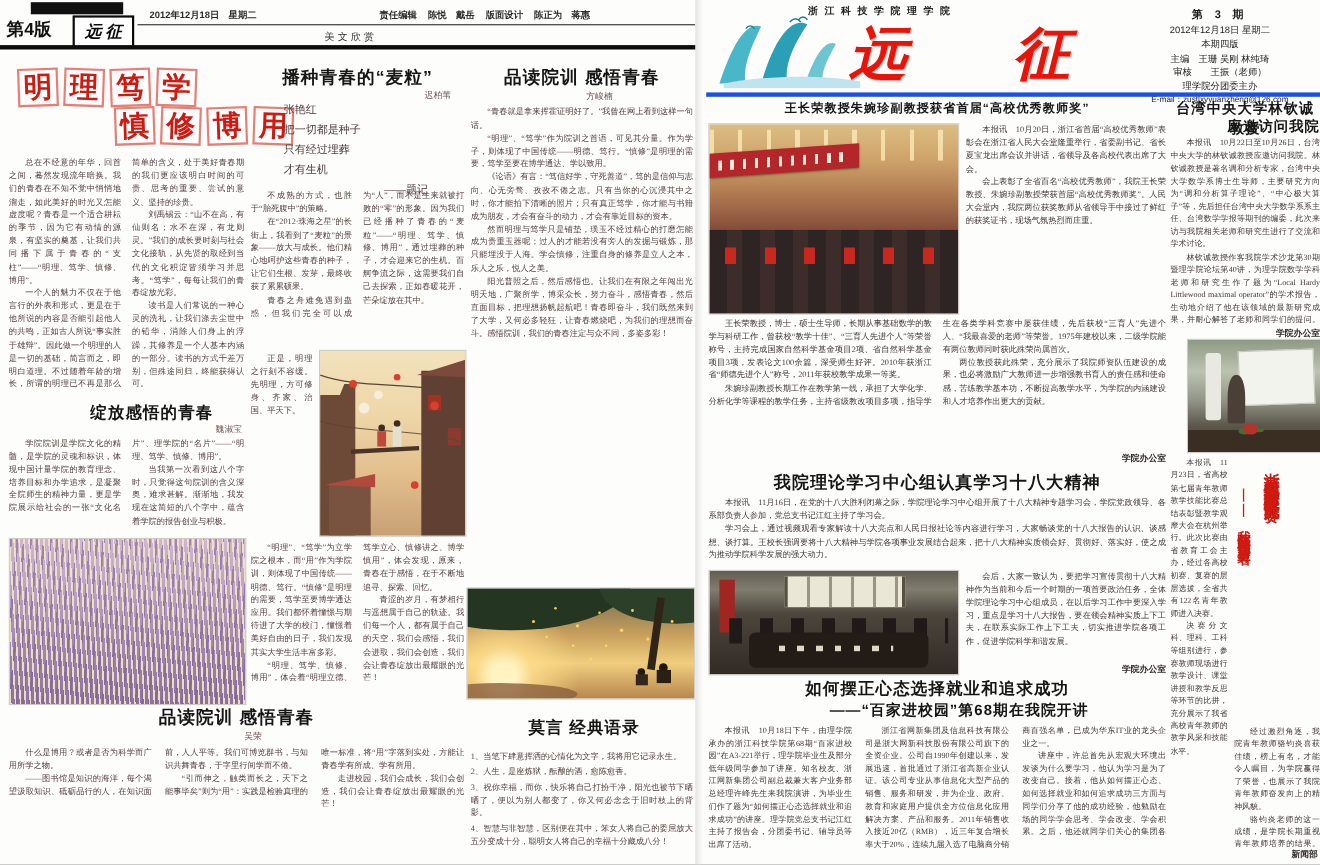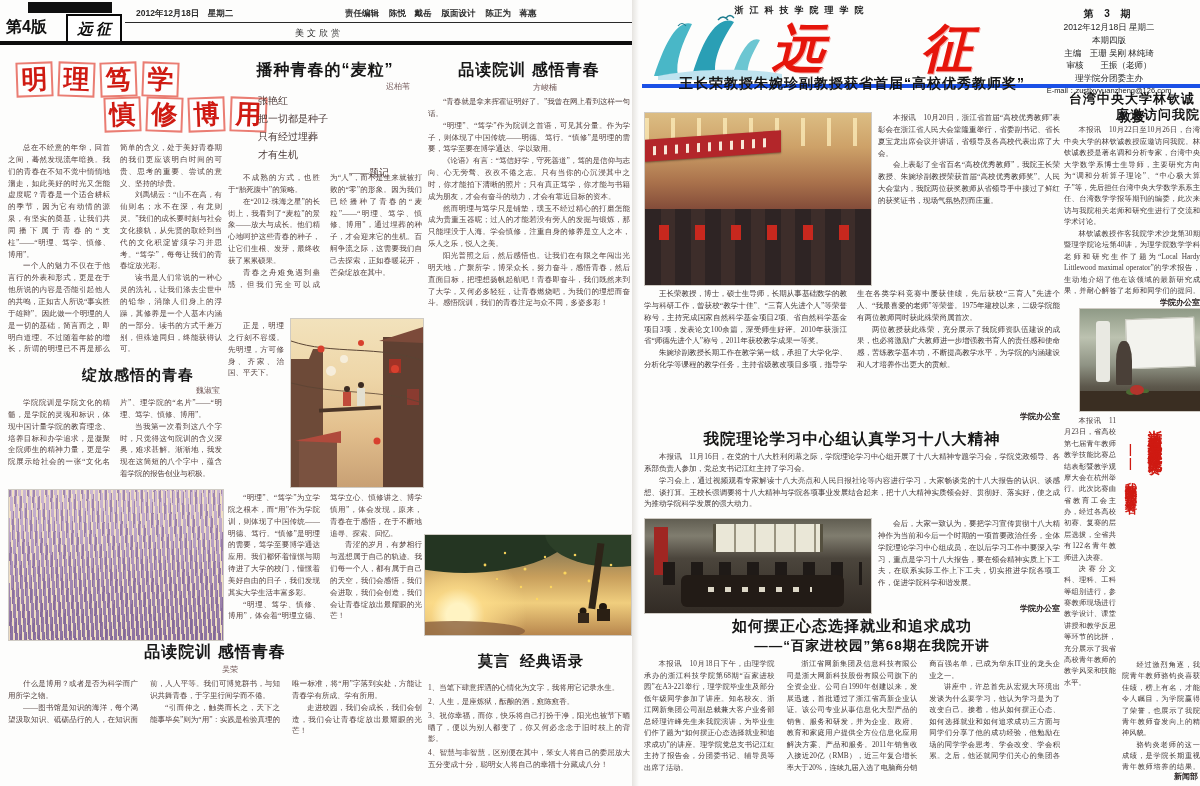--- a/index.html
+++ b/index.html
@@ -228,21 +228,21 @@
 
     <div class="abs hl" style="left:60px;top:642px;width:310px;font-size:16px;">品读院训  感悟青春</div>
     <div class="abs byline" style="left:150px;top:664px;width:160px;">吴荣</div>
     <div class="abs bt cols3" style="left:8px;top:678px;width:414px;height:102px;">
       <p>什么是博用？或者是否为科学而广用所学之物。</p>
       <p>——图书馆是知识的海洋，每个渴望汲取知识、砥砺品行的人，在知识面前，人人平等。我们可博览群书，与知识共舞青春，于字里行间学而不倦。</p>
       <p>“引而伸之，触类而长之，天下之能事毕矣”则为“用”：实践是检验真理的唯一标准，将“用”字落到实处，方能让青春学有所成、学有所用。</p>
       <p>走进校园，我们会成长，我们会创造，我们会让青春绽放出最耀眼的光芒！</p>
     </div>
 
-    <div class="abs hl" style="left:448px;top:652px;width:166px;font-size:15px;font-family:Liberation Mono, monospace;">莫言  经典语录</div>
+    <div class="abs hl" style="left:448px;top:652px;width:166px;font-size:15px;">莫言  经典语录</div>
     <div class="abs bt moyan" style="left:428px;top:682px;width:202px;height:100px;">
       <ol>
         <li>1、当笔下肆意挥洒的心情化为文字，我将用它记录永生。</li>
         <li>2、人生，是座炼狱，酝酿的酒，愈陈愈香。</li>
         <li>3、祝你幸福，而你，快乐将自己打扮干净，阳光也被节下晒晒了，便以为别人都变了，你又何必念念于旧时枝上的背影。</li>
         <li>4、智慧与非智慧，区别便在其中，笨女人将自己的委屈放大五分变成十分，聪明女人将自己的幸福十分藏成八分！</li>
       </ol>
     </div>
   </div>
 
@@ -266,21 +266,21 @@
       <div class="l1">第 3 期</div>
       <div>2012年12月18日  星期二</div>
       <div>本期四版</div>
       <div>主编　王珊  吴刚  林纯琦</div>
       <div>审核　　王振（老师）</div>
       <div>理学院分团委主办</div>
       <div class="em">E-mail：zustlxyyuanzheng@126.com</div>
     </div>
     <div class="abs bluerule" style="left:0;top:84px;width:558px;height:4px;"></div>
 
-    <div class="abs hl" style="left:2px;top:75px;width:416px;font-size:14px;">王长荣教授朱婉珍副教授获省首届“高校优秀教师奖”</div>
+    <div class="abs hl" style="left:2px;top:91px;width:416px;font-size:11px;">王长荣教授朱婉珍副教授获省首届“高校优秀教师奖”</div>
     <div class="photo ph-award" style="left:2px;top:112px;width:226px;height:172px;">
       <div class="lights"></div>
       <div class="banner">
           <div class="banner-text"></div>
         </div>
       <div class="crowd"></div>
       <div class="certs"></div>
     </div>
     <div class="abs bt bt2" style="left:236px;top:112px;width:182px;height:172px;">
       <p>本报讯　10月20日，浙江省首届“高校优秀教师”表彰会在浙江省人民大会堂隆重举行，省委副书记、省长夏宝龙出席会议并讲话，省领导及各高校代表出席了大会。</p>

